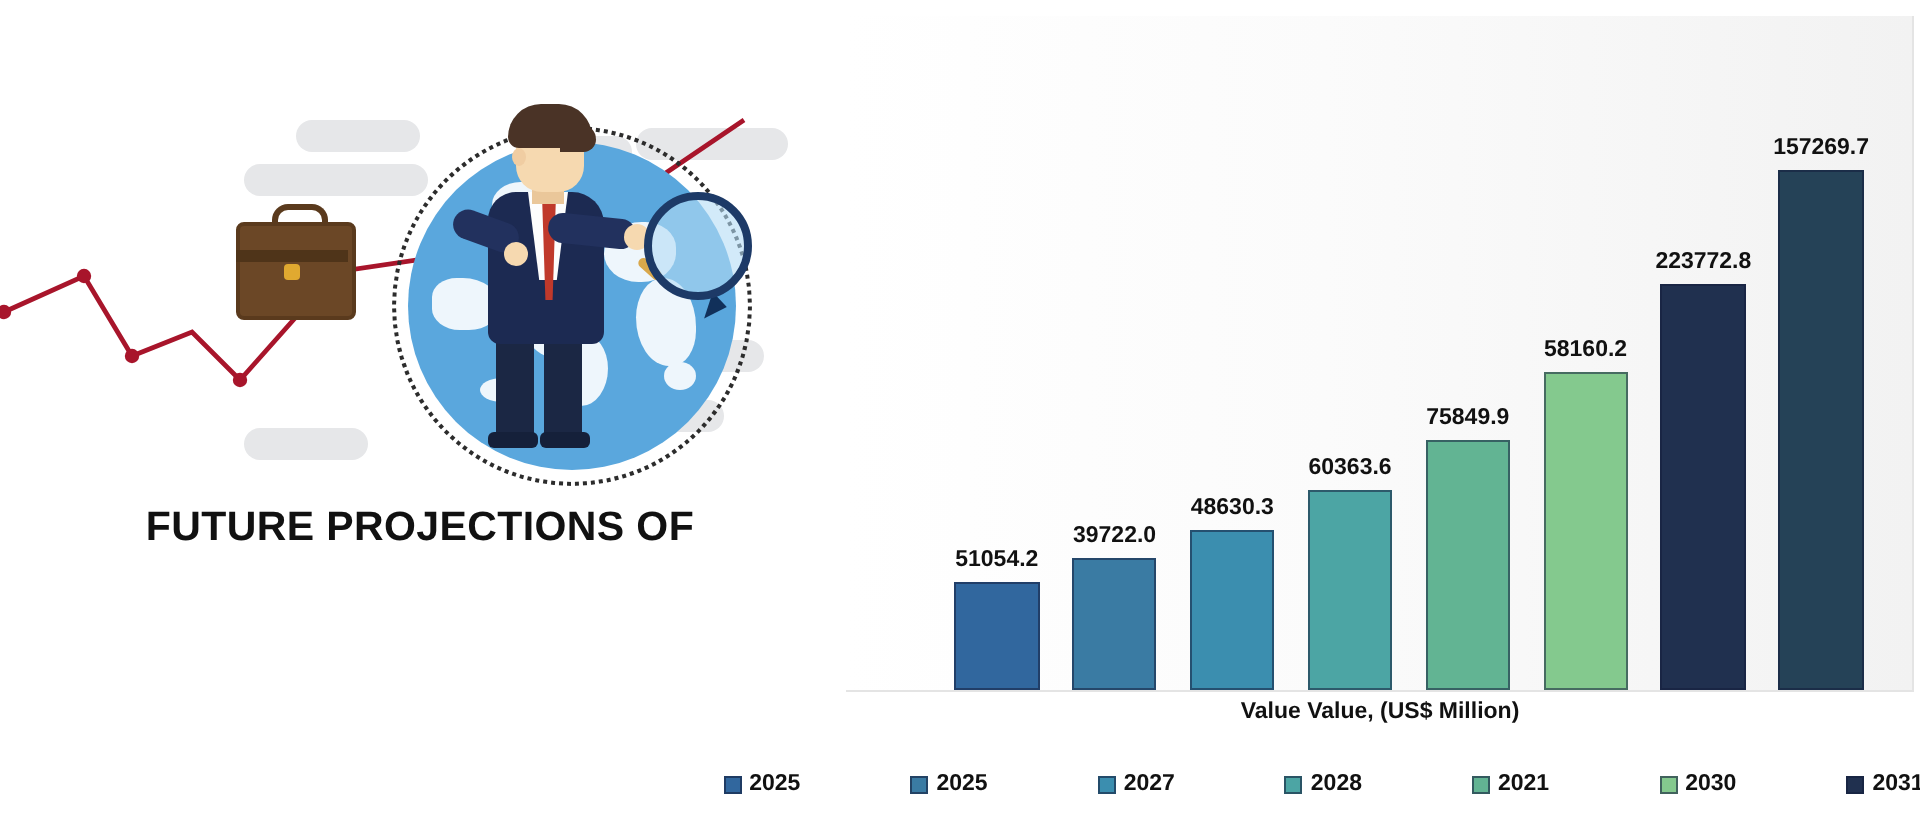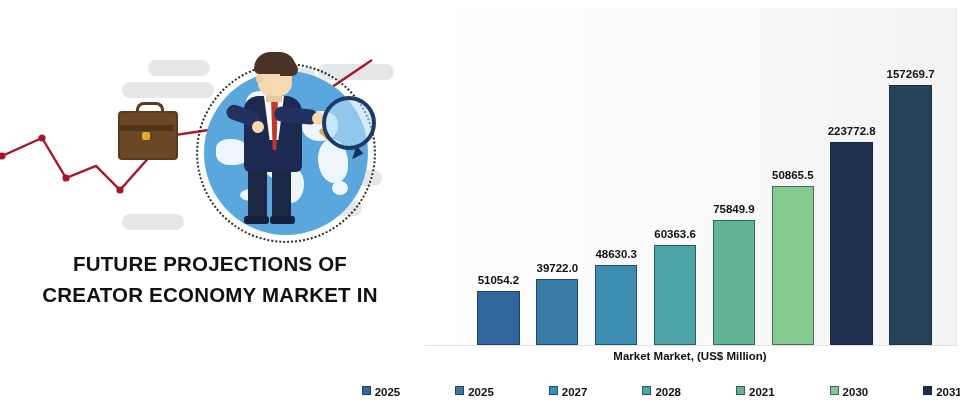--- a/index.html
+++ b/index.html
@@ -79,21 +79,21 @@
 
   .bar{position:absolute;bottom:0;border:1px solid rgba(20,30,60,.55);box-sizing:border-box;}
   .bar-label{position:absolute;font-size:11.5px;font-weight:bold;color:#111;
     text-align:center;white-space:nowrap;}
 
   #axis-title{position:absolute;left:0;top:350px;width:540px;text-align:center;
     font-size:11.5px;font-weight:bold;color:#111;}
 
   #legend{position:absolute;left:0;top:386px;width:540px;display:flex;
     justify-content:center;align-items:center;gap:18px;}
-  .legend-item{display:flex;gap:4px;padding-left:37px;}
+  .legend-item{display:flex;align-items:center;gap:4px;padding-left:37px;}
   .legend-swatch{width:9px;height:9px;box-sizing:border-box;border:1px solid rgba(20,30,60,.6);}
   .legend-label{font-size:11.5px;font-weight:bold;color:#111;}
 </style>
 </head>
 <body>
 
 <div id="page">
 
   <div id="left-panel">
 
@@ -156,47 +156,46 @@
       <div id="briefcase"></div>
       <div id="case-strip"></div>
       <div id="case-lock"></div>
 
       <div id="mag-handle"></div>
       <div id="magnifier"></div>
     </div>
 
     <div id="title">
       <div>FUTURE PROJECTIONS OF</div>
-      <div>CREATOR ECONOMY MARKET IN</div>
     </div>
   </div>
 
   <div id="chart-panel">
     <div id="plot">
       <div id="plot-inner">
           <div class="bar" style="left: 54.2425px; width: 42.39px; height: 54.238px; background: rgb(49, 103, 158);"></div>
           <div class="bar-label" style="left: 39.5237px; width: 71.8275px; bottom: 59.238px;">51054.2</div>
           <div class="bar" style="left: 113.118px; width: 42.39px; height: 65.598px; background: rgb(58, 123, 163);"></div>
           <div class="bar-label" style="left: 98.3988px; width: 71.8275px; bottom: 70.598px; margin-top: 15px;">39722.0</div>
           <div class="bar" style="left: 171.993px; width: 42.39px; height: 80.3095px; background: rgb(59, 142, 175);"></div>
           <div class="bar-label" style="left: 157.274px; width: 71.8275px; bottom: 85.3095px;">48630.3</div>
           <div class="bar" style="left: 230.868px; width: 42.39px; height: 99.6862px; background: rgb(76, 165, 164);"></div>
           <div class="bar-label" style="left: 216.149px; width: 71.8275px; bottom: 104.686px;">60363.6</div>
           <div class="bar" style="left: 289.743px; width: 42.39px; height: 125.261px; background: rgb(98, 180, 147);"></div>
           <div class="bar-label" style="left: 275.024px; width: 71.8275px; bottom: 130.261px;">75849.9</div>
           <div class="bar" style="left: 348.618px; width: 42.39px; height: 158.851px; background: rgb(132, 201, 142);"></div>
-          <div class="bar-label" style="left: 333.899px; width: 71.8275px; bottom: 163.851px;">50865.5</div>
+          <div class="bar-label" style="left: 333.899px; width: 71.8275px; bottom: 163.851px;">58160.2</div>
           <div class="bar" style="left: 407.493px; width: 42.39px; height: 202.702px; background: rgb(32, 48, 79);"></div>
           <div class="bar-label" style="left: 392.774px; width: 71.8275px; bottom: 207.702px;">223772.8</div>
           <div class="bar" style="left: 466.368px; width: 42.39px; height: 259.72px; background: rgb(37, 66, 87);"></div>
           <div class="bar-label" style="left: 451.649px; width: 71.8275px; bottom: 264.72px;">157269.7</div>
         </div>
     </div>
 
-    <div id="axis-title">Market Market, (US$ Million)</div>
+    <div id="axis-title">Value Value, (US$ Million)</div>
 
     <div id="legend">
         <div class="legend-item">
           <span class="legend-swatch" style="background: rgb(49, 103, 158);"></span>
           <span class="legend-label">2025</span>
         </div>
         <div class="legend-item">
           <span class="legend-swatch" style="background: rgb(58, 123, 163);"></span>
           <span class="legend-label">2025</span>
         </div>

